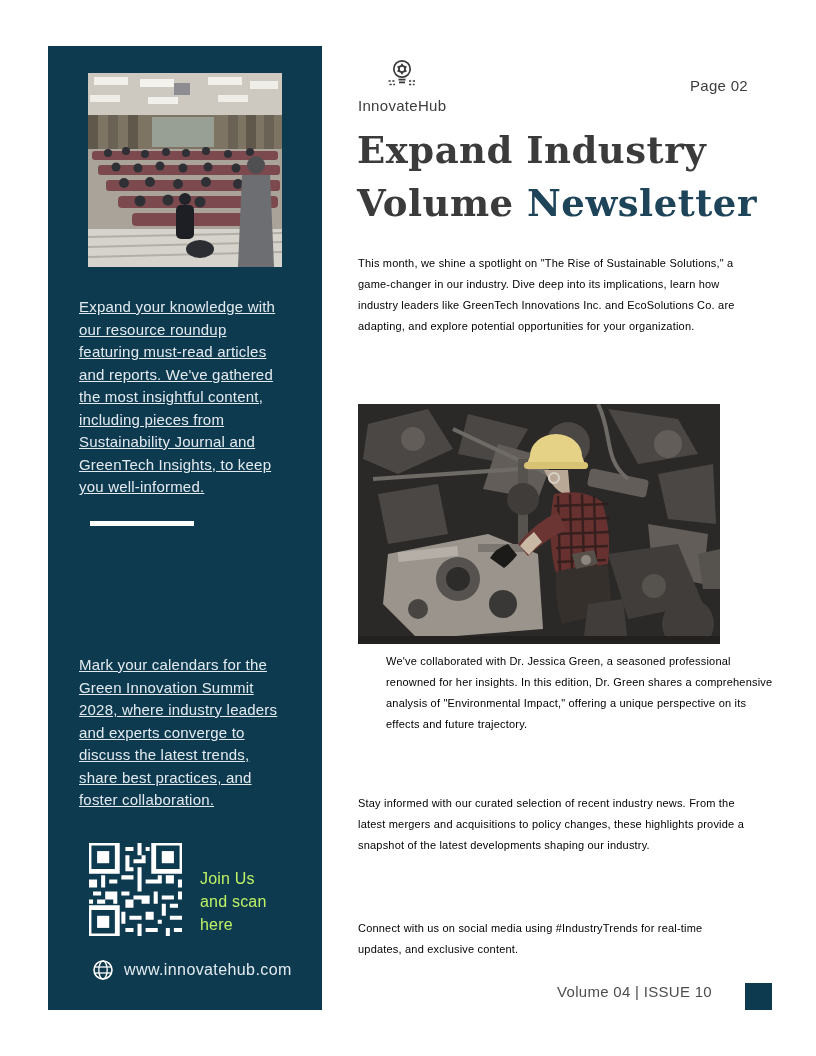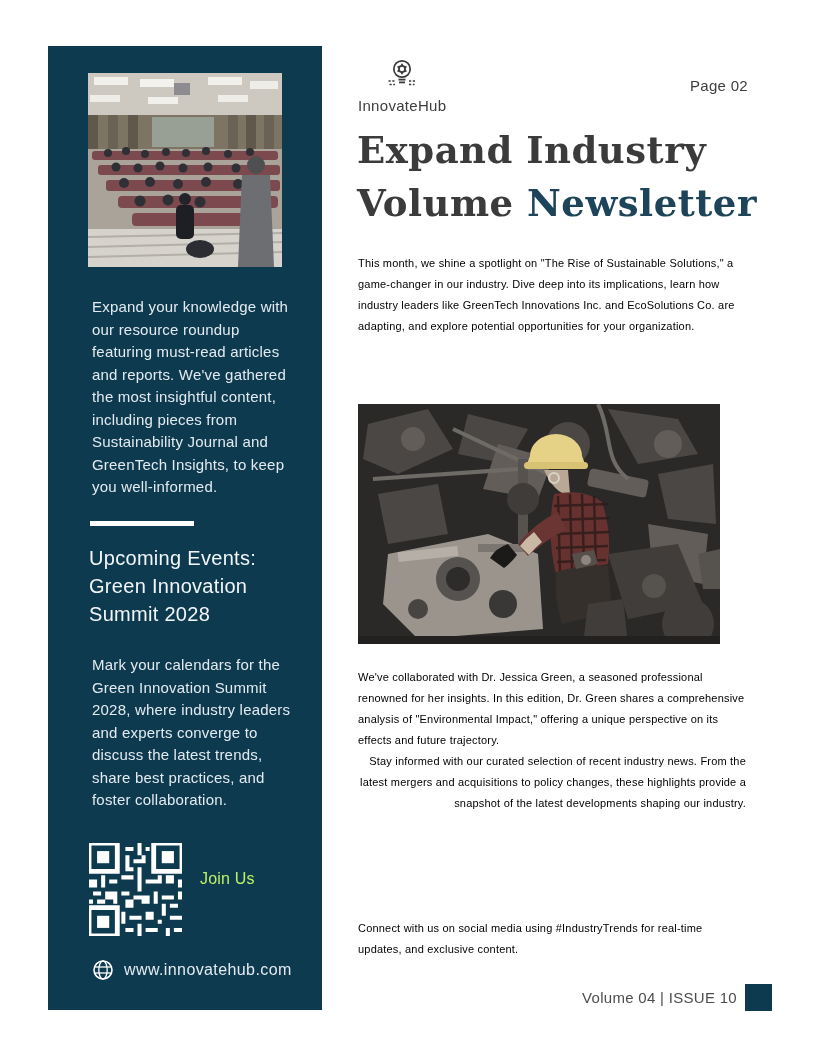--- a/index.html
+++ b/index.html
@@ -10,22 +10,22 @@
   }
   
   .sidebar {
     position:absolute; left:48px; top:46px; width:274px; height:964px;
     background:#0e3a50;
   }
   .sb-photo {
     position:absolute; left:40px; top:27px; width:194px; height:194px; overflow:hidden;
   }
   .sb-text {
-    position:absolute; left:44px; width:206px;
-    color:#e3ebf0; font-size:15px; line-height:22.5px; letter-spacing:0.2px; font-weight:400;
+    position:absolute; left:31px; width:206px;
+    color:#e3ebf0; font-size:15px; line-height:22.5px; letter-spacing:0.2px; font-weight:400;text-decoration:underline;
   }
   .sb-resource { top:250px; }
   .sb-divider {
     position:absolute; left:42px; top:475px; width:104px; height:5px; background:#ffffff;
   }
   .sb-heading {
     position:absolute; left:41px; top:498px; width:200px;
     color:#f2f6f8; font-size:20px; line-height:28px; font-weight:400; letter-spacing:0.3px;
   }
   .sb-events { top:608px; }
@@ -53,26 +53,26 @@
   }
   .headline .accent { color:#1d4459;margin-top:27px; }
   .bodytext {
     position:absolute; left:358px; width:388px;
     color:#000000; font-size:11px; line-height:21px; letter-spacing:0.2px;
   }
   .p1 { top:253px; }
   .figure {
     position:absolute; left:358px; top:404px; width:362px; height:240px; overflow:hidden;
   }
-  .p2 { top:667px; }
-  .p3 { top:751px;text-align:right; }
+  .p2 { top:651px;margin-left:28px; }
+  .p3 { top:793px; }
   .p4 { top:918px; }
   .m-footer {
     position:absolute; left:358px; top:983px; width:414px; height:28px;
-    display:flex; align-items:center; justify-content:flex-end; gap:8px;
+    display:flex; align-items:flex-start; justify-content:flex-end; gap:33px;
   }
   .m-footer .vol { color:#4d4d4d; font-size:15px; letter-spacing:0.3px; }
   .footer-square { width:27px; height:27px; background:#0e3a50; }
 </style>
 </head>
 <body>
 
 <div class="page">
 
   <aside class="sidebar">
@@ -146,21 +146,20 @@
 
         <circle cx="168" cy="92" r="9" fill="#4f4f52"></circle>
         <path d="M154 102 L182 102 L186 194 L150 194 Z" fill="#6d6e72"></path>
       </svg>
     </div>
 
     <p class="sb-text sb-resource">Expand your knowledge with our resource roundup featuring must-read articles and reports. We've gathered the most insightful content, including pieces from Sustainability Journal and GreenTech Insights, to keep you well-informed.</p>
 
     <div class="sb-divider"></div>
 
-    <h2 class="sb-heading">Upcoming Events: Green Innovation Summit 2028</h2>
 
     <p class="sb-text sb-events">Mark your calendars for the Green Innovation Summit 2028, where industry leaders and experts converge to discuss the latest trends, share best practices, and foster collaboration.</p>
 
     <div class="qr-row">
       <div class="qr-box">
         <svg width="93" height="93" viewBox="0 0 23 23">
           <g fill="#ffffff">
 
             <path d="M0 0h7v7H0z" fill="none" stroke="#ffffff" stroke-width="1.2"></path>
             <rect x="2" y="2" width="3" height="3"></rect>
@@ -181,20 +180,21 @@
                      M11 13h4v1h-4z M16 12h1v3h-1z M18 13h3v1h-3z M22 12h1v2h-1z
                      M0 14h1v1H0z M2 14h2v1H2z M6 14h1v1H6z
                      M9 14h2v2H9z M13 14h2v1h-2z M18 15h1v3h-1z M20 15h2v1h-2z
                      M8 17h1v3H8z M10 18h3v1h-3z M14 17h2v2h-2z M20 18h3v1h-3z M17 19h1v1h-1z
                      M9 21h2v1H9z M12 20h1v3h-1z M14 21h3v1h-3z M19 21h1v2h-1z M21 21h2v1h-2z"></path>
           </g>
         </svg>
       </div>
       <div class="qr-caption">
         <div>Join Us</div>
+        <div>and scan here</div>
       </div>
     </div>
 
     <div class="site-row">
       <span style="display:inline-flex;">
         <svg width="22" height="22" viewBox="0 0 22 22">
           <circle cx="11" cy="11" r="9" fill="none" stroke="#ffffff" stroke-width="1.6"></circle>
           <ellipse cx="11" cy="11" rx="4.2" ry="9" fill="none" stroke="#ffffff" stroke-width="1.3"></ellipse>
           <line x1="2.2" y1="8" x2="19.8" y2="8" stroke="#ffffff" stroke-width="1.3"></line>
           <line x1="2.2" y1="14" x2="19.8" y2="14" stroke="#ffffff" stroke-width="1.3"></line>

